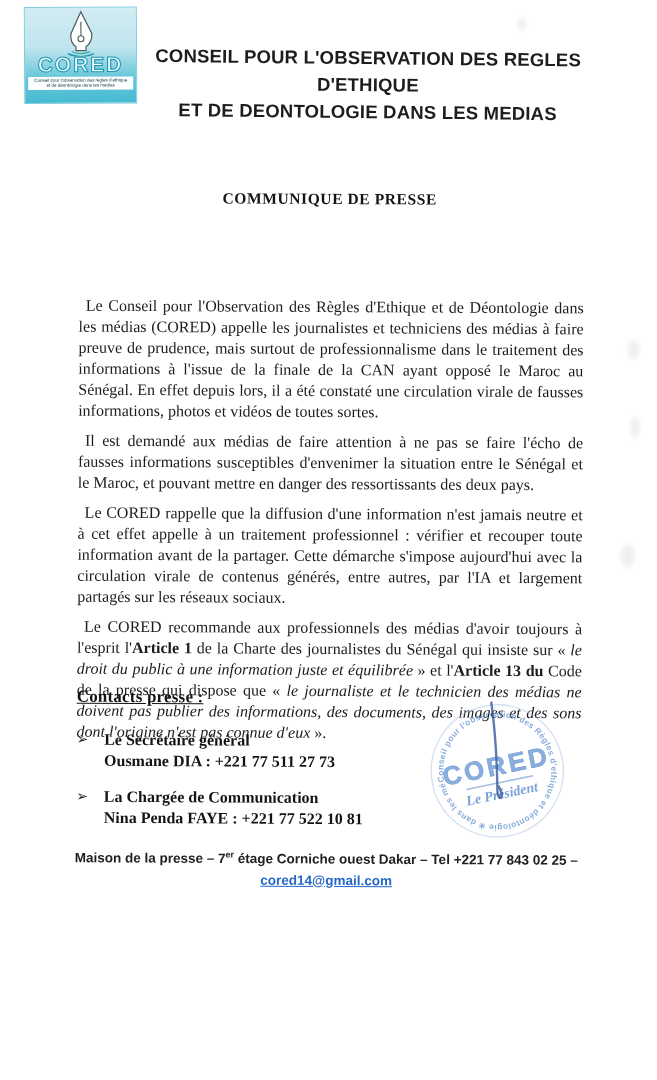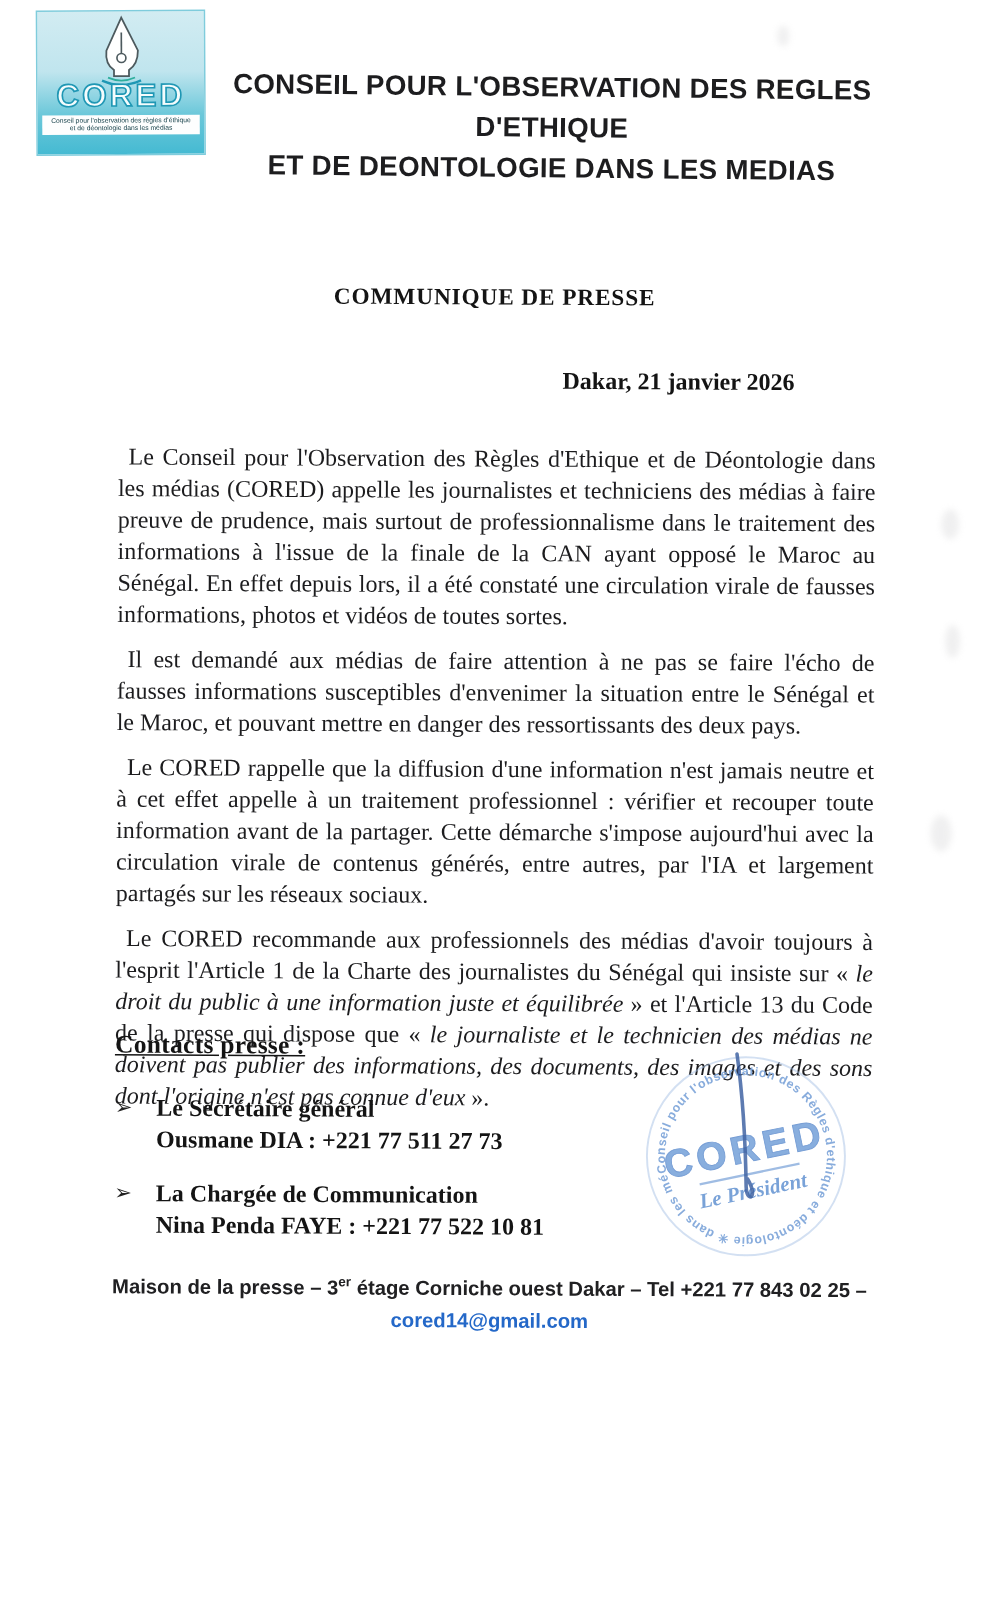--- a/index.html
+++ b/index.html
@@ -45,21 +45,21 @@
   .dateline {
     position:absolute; left:374px; top:246px;
     font-weight:bold; font-size:16px; color:#141414;
   }
   .body-text {
     position:absolute; left:78px; top:296px; width:505px;
     font-size:16px; line-height:21px; text-align:justify; color:#1c1c1e;
   }
   .body-text p { margin:0 0 9px; text-indent:7px; }
   .s-n { font-style:normal; font-weight:normal; }
-  .s-b { font-weight:normal;margin-top:20px; }
+  .s-b { font-weight:bold;margin-top:20px; }
   .s-i { font-style:italic; }
 
   
   .contacts { position:absolute; left:78px; top:688px; width:400px; color:#141414; }
   .contacts-heading {
     font-weight:bold; font-size:17px; text-decoration:underline;
     margin-bottom:22px; letter-spacing:0.2px;
   }
   .contact-item { display:flex; gap:16px; margin-bottom:15px; }
   .bullet { font-size:14px; line-height:21px; color:#222; flex:0 0 auto; }
@@ -77,21 +77,21 @@
   .stamp-pres { font-family:"Liberation Serif", serif; font-style:italic; font-weight:bold; }
   .stamp-ring { font-family:"Liberation Sans", sans-serif; font-weight:bold; }
 
   
   .footer {
     position:absolute; left:0; top:845px; width:657px; text-align:center;
     font-family:"Liberation Sans", sans-serif; font-weight:bold;
     font-size:13.5px; line-height:21px; color:#202022;
   }
   .footer sup { font-size:9px;margin-top:30px; }
-  .email-link { color:#2468c8; font-weight:bold; cursor:pointer; }
+  .email-link { color:#2468c8; text-decoration:underline; font-weight:bold; cursor:pointer; }
 
   
   .smudge { position:absolute; background:#c9c9cb; opacity:0.28; filter:blur(2px); border-radius:50%; }
 
   
   .band {
     position:absolute; left:0; top:927px; width:657px; height:153px;
     background:#e5e5e5; overflow:hidden;
   }
   .band svg { position:absolute; left:0; top:0; }
@@ -123,21 +123,20 @@
         <div>et de déontologie dans les médias</div>
       </div>
     </div>
 
     <div class="org-title">
       <div>CONSEIL POUR L'OBSERVATION DES REGLES D'ETHIQUE</div>
       <div>ET DE DEONTOLOGIE DANS LES MEDIAS</div>
     </div>
 
     <div class="comm-heading">COMMUNIQUE DE PRESSE</div>
-    <div class="dateline">Dakar, 21 janvier 2026</div>
 
     <div class="body-text">
       <p><span class="s-n">Le Conseil pour l'Observation des Règles d'Ethique et de Déontologie dans les médias (CORED) appelle les journalistes et techniciens des médias à faire preuve de prudence, mais surtout de professionnalisme dans le traitement des informations à l'issue de la finale de la CAN ayant opposé le Maroc au Sénégal. En effet depuis lors, il a été constaté une circulation virale de fausses informations, photos et vidéos de toutes sortes.</span></p>
       <p><span class="s-n">Il est demandé aux médias de faire attention à ne pas se faire l'écho de fausses informations susceptibles d'envenimer la situation entre le Sénégal et le Maroc, et pouvant mettre en danger des ressortissants des deux pays.</span></p>
       <p><span class="s-n">Le CORED rappelle que la diffusion d'une information n'est jamais neutre et à cet effet appelle à un traitement professionnel : vérifier et recouper toute information avant de la partager. Cette démarche s'impose aujourd'hui avec la circulation virale de contenus générés, entre autres, par l'IA et largement partagés sur les réseaux sociaux.</span></p>
       <p><span class="s-n">Le CORED recommande aux professionnels des médias d'avoir toujours à l'esprit l'</span><span class="s-b">Article 1</span><span class="s-n"> de la Charte des journalistes du Sénégal qui insiste sur « </span><span class="s-i">le droit du public à une information juste et équilibrée</span><span class="s-n"> » et l'</span><span class="s-b">Article 13 du</span><span class="s-n"> Code de la presse qui dispose que « </span><span class="s-i">le journaliste et le technicien des médias ne doivent pas publier des informations, des documents, des images et des sons dont l'origine n'est pas connue d'eux</span><span class="s-n"> ».</span></p>
     </div>
 
     <div class="contacts">
       <div class="contacts-heading">Contacts presse :</div>
@@ -165,21 +164,21 @@
       <text class="stamp-ring" font-size="8.3" fill="#7fa6da" letter-spacing="0.4">
         <textPath href="#ringPath">Conseil pour l'observation des Règles d'ethique et déontologie ✳ dans les médias ✳</textPath>
       </text>
       <text class="stamp-cored" x="76" y="80" text-anchor="middle" font-size="26" fill="#7fa8dc" stroke="#6d97d2" stroke-width="0.6">CORED</text>
       <line x1="42" y1="88" x2="110" y2="88" stroke="#7fa6da" stroke-width="1.6" opacity="0.8"></line>
       <text class="stamp-pres" x="76" y="104" text-anchor="middle" font-size="14" fill="#6f9bd5">Le Président</text>
       <path d="M84,8 C82,38 77,70 72,96 C70,107 79,105 74,91" fill="none" stroke="#33589c" stroke-width="2.4" opacity="0.85" stroke-linecap="round"></path>
     </svg>
 
     <div class="footer">
-      <div><span>Maison de la presse – 3</span><sup>er</sup><span> étage Corniche ouest Dakar – Tel +221 77 843 02 25 –</span></div>
+      <div><span>Maison de la presse – 7</span><sup>er</sup><span> étage Corniche ouest Dakar – Tel +221 77 843 02 25 –</span></div>
       <div><span class="email-link">cored14@gmail.com</span></div>
     </div>
 
     <div class="smudge" style="left:627px;top:338px;width:12px;height:20px;"></div>
     <div class="smudge" style="left:630px;top:415px;width:10px;height:22px;"></div>
     <div class="smudge" style="left:621px;top:542px;width:14px;height:24px;"></div>
     <div class="smudge" style="left:516px;top:16px;width:8px;height:14px;"></div>
   </div>
 
   <div class="band">

